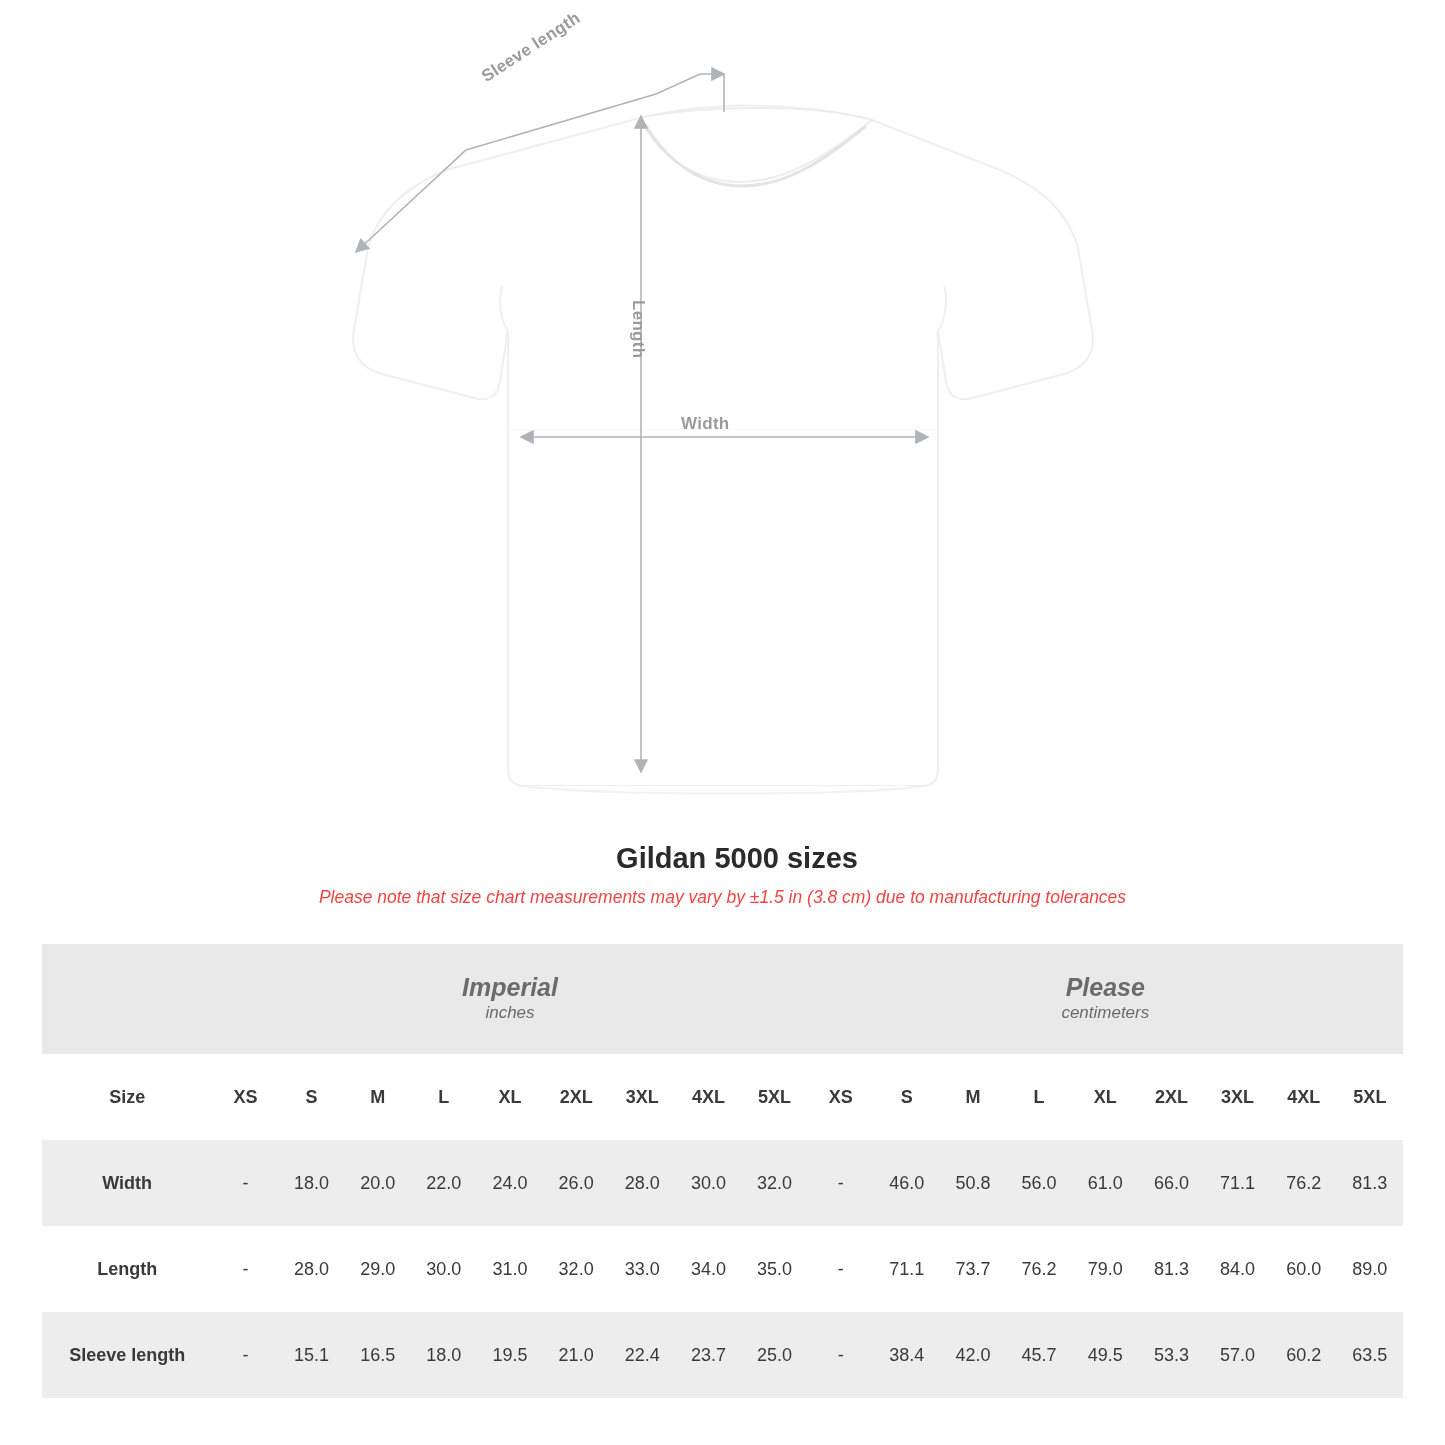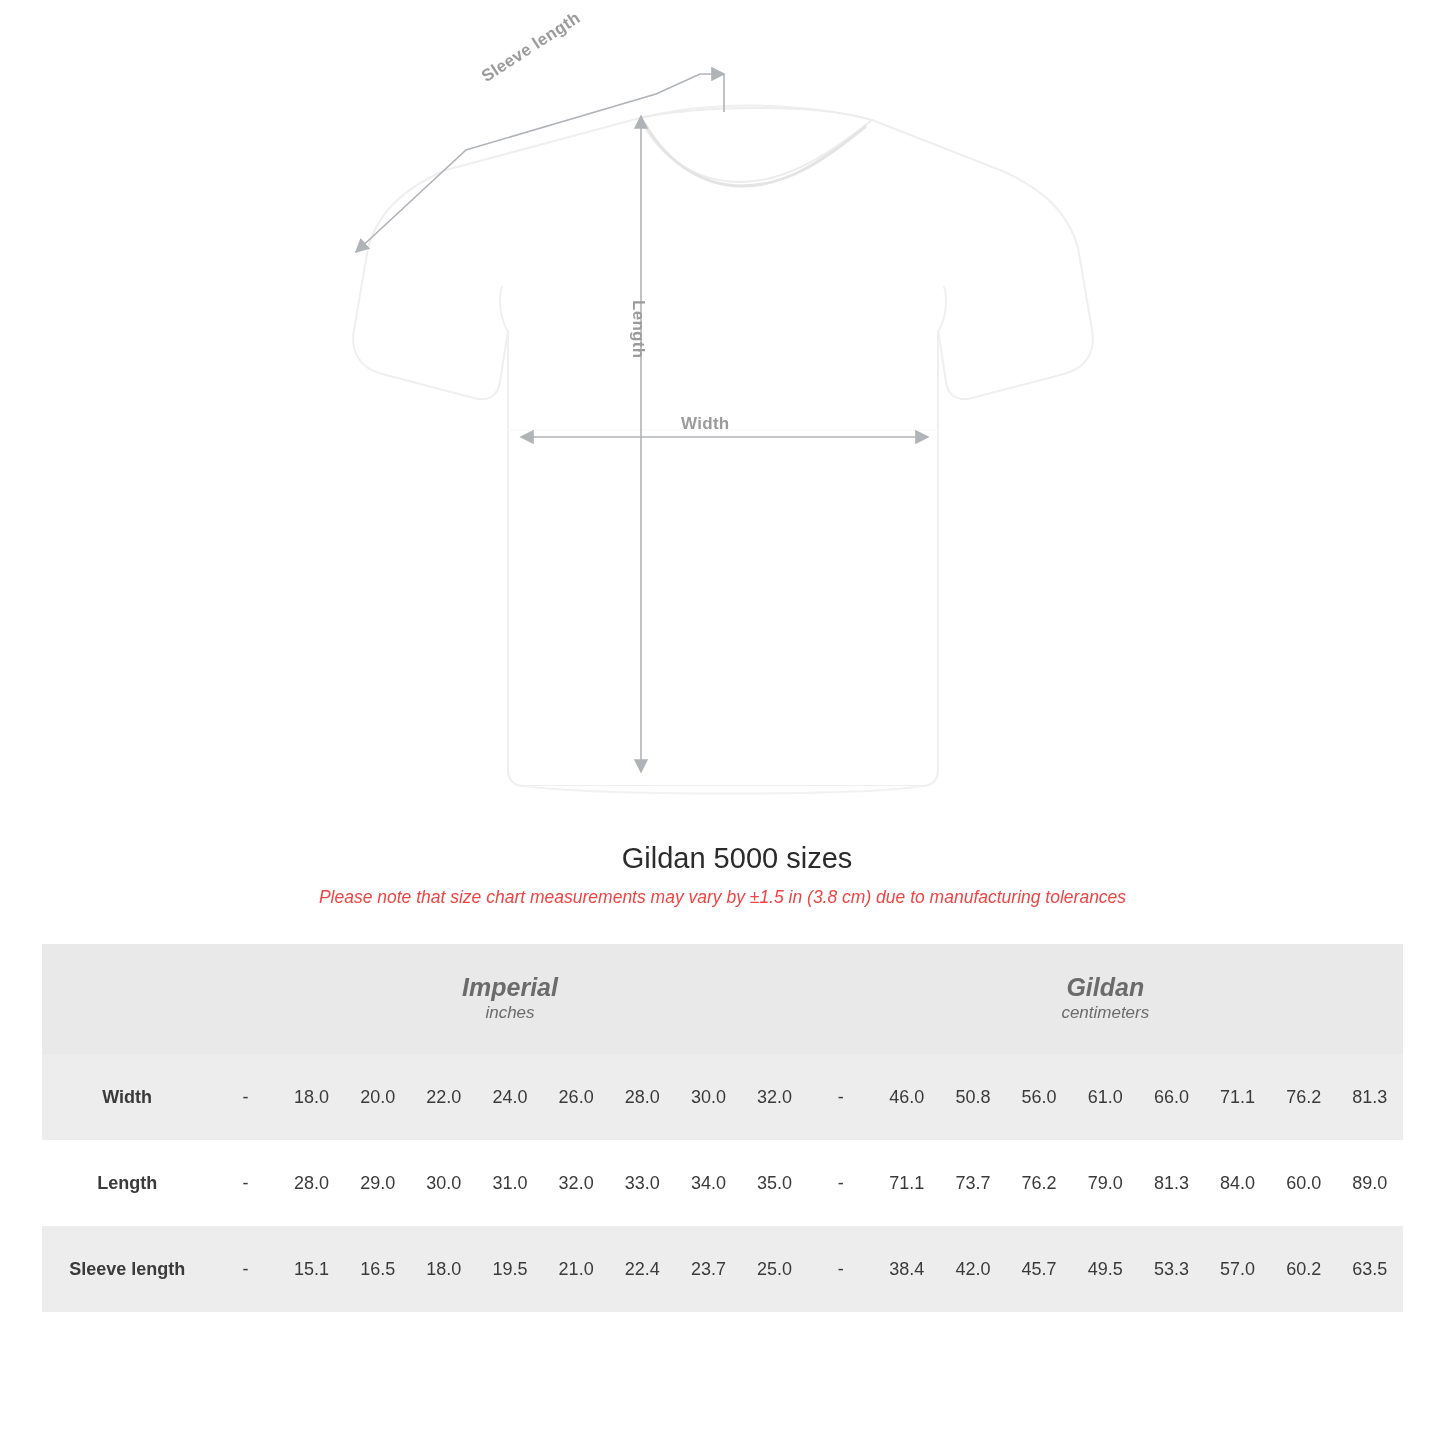--- a/index.html
+++ b/index.html
@@ -51,21 +51,21 @@
     top: 414px;
   }
 
   
   .title-block {
     text-align: center;
     margin-top: 12px;
   }
   .chart-title {
     font-size: 29px;
-    font-weight: normal;
+    font-weight: bold;
     color: #2b2b2b;
     margin: 0 0 12px 0;
     padding-left: 29px;
   }
   .chart-note {
     font-size: 17.5px;
     font-style: italic;
     color: #ef4444;
     margin: 0;
   }
@@ -203,25 +203,46 @@
       <col span="9" style="width:66px">
     </colgroup>
     <tbody>
       <tr class="unit-head">
         <td></td>
         <td colspan="9">
           <div class="unit-name">Imperial</div>
           <div class="unit-sub">inches</div>
         </td>
         <td colspan="9">
-          <div class="unit-name">Gildan</div>
+          <div class="unit-name">Please</div>
           <div class="unit-sub">centimeters</div>
         </td>
       </tr>
 
+      <tr class="hdr-row" id="size-header-row">
+        <th class="label-cell">Size</th>
+      <th class="size-head">XS</th>
+          <th class="size-head">S</th>
+          <th class="size-head">M</th>
+          <th class="size-head">L</th>
+          <th class="size-head">XL</th>
+          <th class="size-head">2XL</th>
+          <th class="size-head">3XL</th>
+          <th class="size-head">4XL</th>
+          <th class="size-head">5XL</th>
+          <th class="size-head">XS</th>
+          <th class="size-head">S</th>
+          <th class="size-head">M</th>
+          <th class="size-head">L</th>
+          <th class="size-head">XL</th>
+          <th class="size-head">2XL</th>
+          <th class="size-head">3XL</th>
+          <th class="size-head">4XL</th>
+          <th class="size-head">5XL</th>
+        </tr>
 
       <tr class="row-even" id="row-0">
         <th class="label-cell">Width</th>
       <td>-</td>
           <td>18.0</td>
           <td>20.0</td>
           <td>22.0</td>
           <td>24.0</td>
           <td>26.0</td>
           <td>28.0</td>

